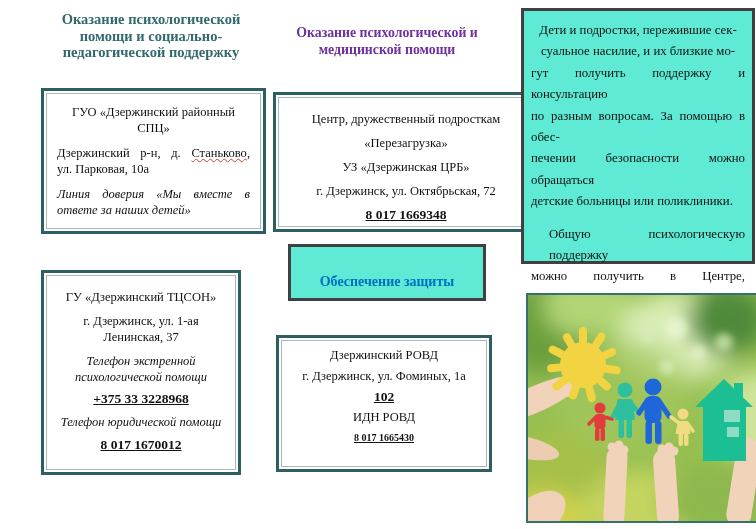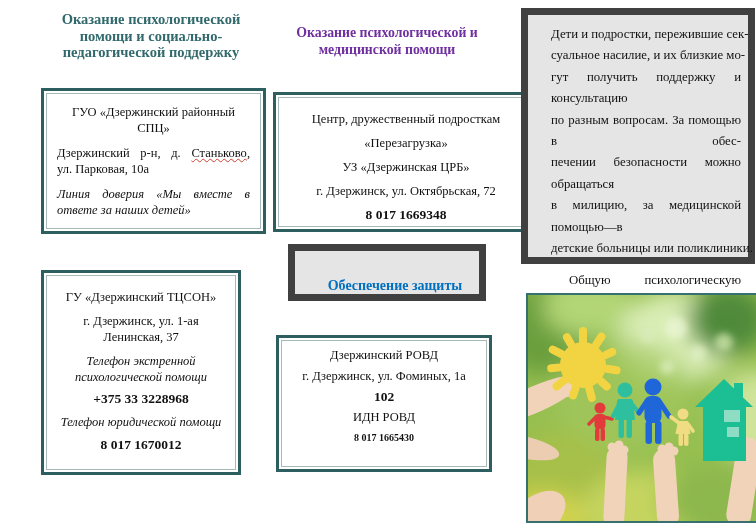--- a/index.html
+++ b/index.html
@@ -9,28 +9,28 @@
   
   .col-title{position:absolute;font-weight:bold;text-align:center;}
   .title-left{left:22px;top:11px;width:242px;font-size:14.5px;line-height:16.5px;color:#31696c;}
   .title-mid{left:268px;top:24px;width:222px;font-size:13.8px;line-height:17px;color:#7030a0;}
 
   
   .tealbox{position:absolute;border:3px solid #2e5f60;background:#fff;padding:2px;box-sizing:border-box;}
   .tealbox .inner{border:1px solid #a6baba;width:100%;height:100%;box-sizing:border-box;overflow:hidden;}
 
   
-  .graybox{position:absolute;border:7px solid #404040;background:#e5e5e5;box-sizing:border-box;padding-left:16px;}
+  .graybox{position:absolute;border:3px solid #404040;background:#5eead4;box-sizing:border-box;}
 
   .line{font-size:12.5px;line-height:16px;}
   .c{text-align:center;}
   .j{text-align:justify;text-align-last:justify;}
   .l{text-align:left;}
   .it{font-style:italic;}
-  .b{font-weight:bold;}
+  .b{font-weight:bold;text-decoration:underline;}
 
   .spell{text-decoration-line:underline;text-decoration-style:wavy;
          text-decoration-color:#d23f31;text-decoration-thickness:1px;}
 
   
   .box1-content{padding:10px 10px 0 10px;}
   .box1-content .grp{margin-bottom:9px;}
 
   
   .box2-content{padding:13px 8px 0 8px;}
@@ -149,21 +149,20 @@
     </div>
   </div>
 
   <div class="graybox" style="left:513px;top:8px;width:234px;height:256px;">
     <div class="rtext">
       <div class="rline c">Дети и подростки, пережившие сек-</div>
       <div class="rline c">суальное насилие, и их близкие мо-</div>
       <div class="rline j">гут получить поддержку и консультацию</div>
       <div class="rline j">по разным вопросам. За помощью в обес-</div>
       <div class="rline j">печении безопасности можно обращаться</div>
-      <div class="rline j">в милицию, за медицинской помощью—в</div>
       <div class="rline l">детские больницы или поликлиники.</div>
       <div class="para-gap"></div>
       <div class="rline j ind">Общую психологическую поддержку</div>
       <div class="rline j">можно получить в Центре, дружествен-</div>
       <div class="rline j">ный подростком, и социально-</div>
       <div class="rline l">педагогическом центре (СПЦ) .</div>
     </div>
   </div>
 
   <div class="photo">

